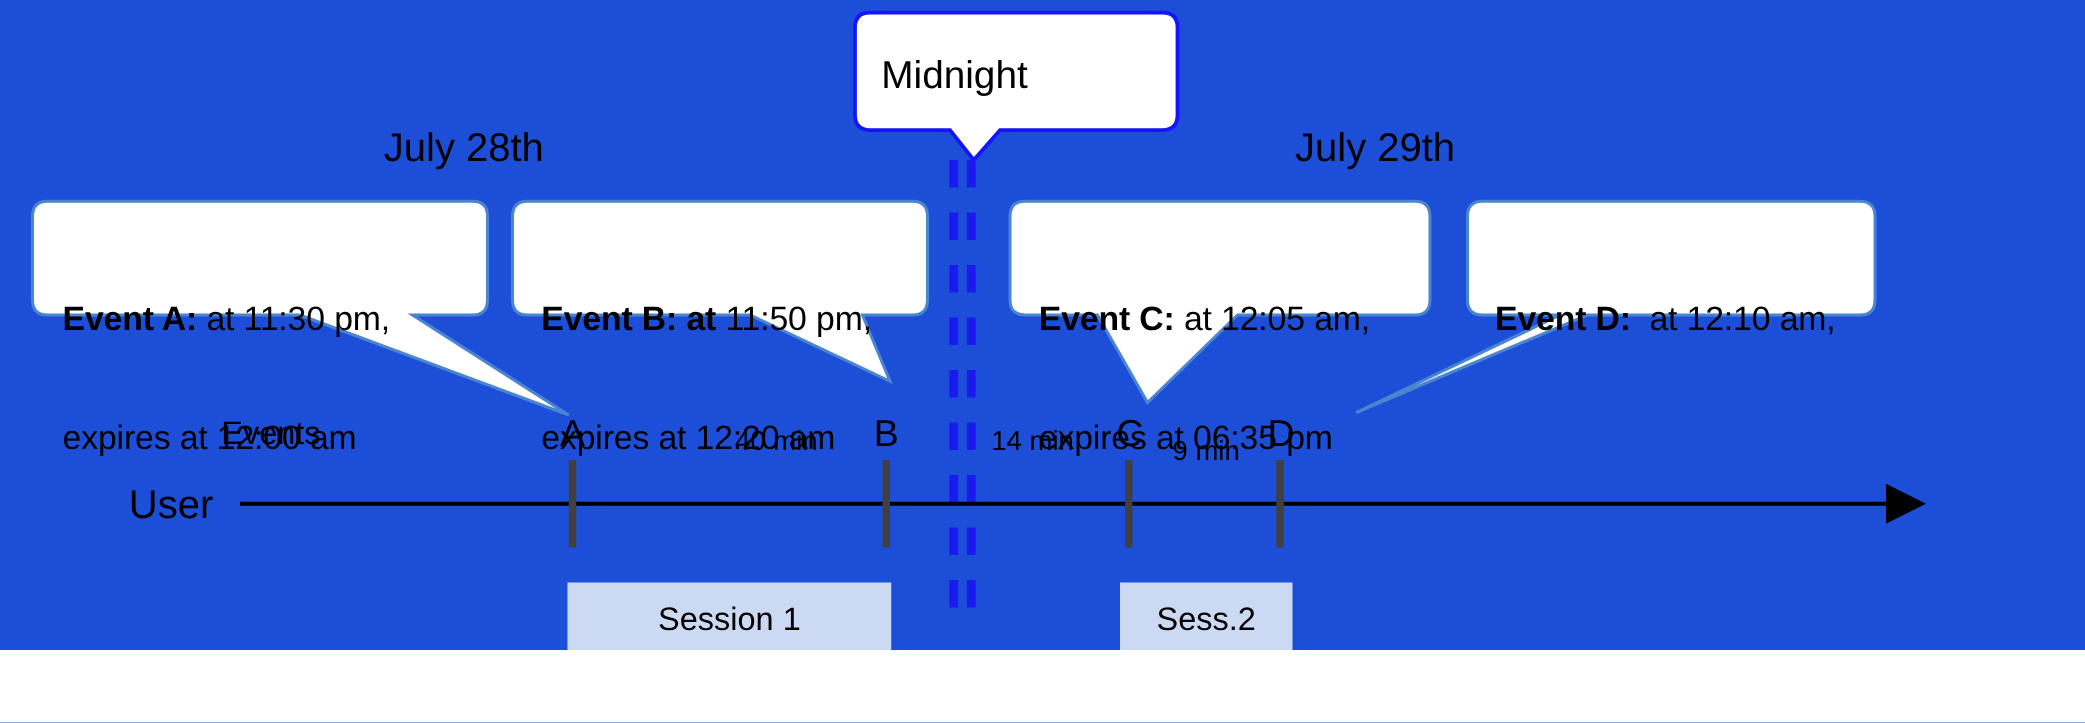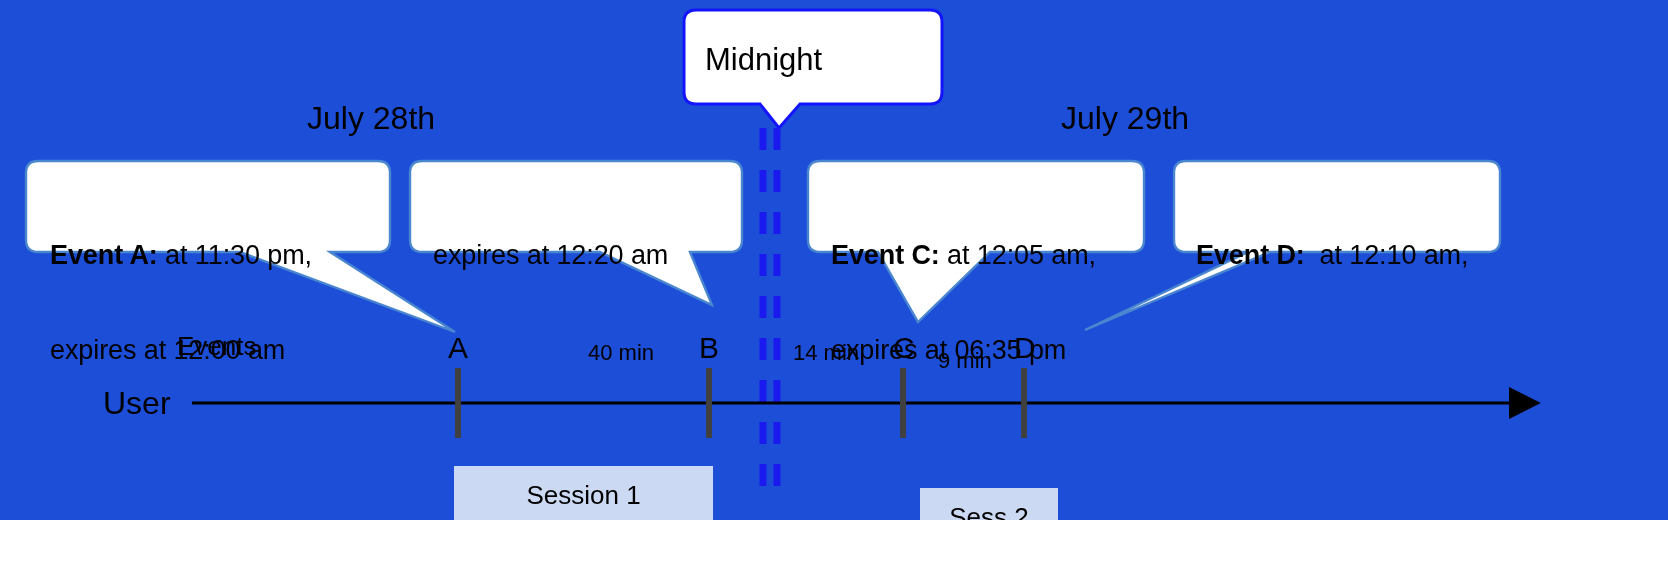--- a/index.html
+++ b/index.html
@@ -116,28 +116,29 @@
 
     <line x1="458" y1="368" x2="458" y2="438" stroke="#404040" stroke-width="6"></line>
     <line x1="709" y1="368" x2="709" y2="438" stroke="#404040" stroke-width="6"></line>
     <line x1="903" y1="368" x2="903" y2="438" stroke="#404040" stroke-width="6"></line>
     <line x1="1024" y1="368" x2="1024" y2="438" stroke="#404040" stroke-width="6"></line>
   </svg>
 
   <div class="txt midnight-label" style="left:705px; top:42px;">Midnight</div>
 
   <div class="txt date-label" style="left:307px; top:100px;">July 28th</div>
-  <div class="txt date-label" style="left:1061px; top:100px;text-align:center;">July 29th</div>
+  <div class="txt date-label" style="left:1036px; top:100px;text-align:center;">July 29th</div>
 
   <div class="txt callout-text" style="left:50px; top:176px;">
     <div><b>Event A:</b><span> at 11:30 pm,</span></div>
     <div>expires at 12:00 am</div>
   </div>
 
   <div class="txt callout-text" style="left:433px; top:176px;">
+    <div><b>Event B: at</b><span> 11:50 pm,</span></div>
     <div>expires at 12:20 am</div>
   </div>
 
   <div class="txt callout-text" style="left:831px; top:176px;">
     <div><b>Event C:</b><span> at 12:05 am,</span></div>
     <div>expires at 06:35 pm</div>
   </div>
 
   <div class="txt callout-text" style="left:1196px; top:176px;">
     <div><b>Event D:</b><span>  at 12:10 am,</span></div>
@@ -151,17 +152,17 @@
   <div class="txt event-marker-label" style="left:893px; top:330px;">C</div>
   <div class="txt event-marker-label" style="left:1014px; top:330px;">D</div>
 
   <div class="txt interval-label" style="left:588px; top:340px;">40 min</div>
   <div class="txt interval-label" style="left:793px; top:340px;">14 min</div>
   <div class="txt interval-label" style="left:938px; top:348px;">9 min</div>
 
   <div class="session-box" style="left:454px; top:466px; width:259px; height:59px;">
     <span class="session-label">Session 1</span>
   </div>
-  <div class="session-box" style="left:896px; top:488px; width:138px; height:59px;margin-left:24px;">
+  <div class="session-box" style="left:896px; top:466px; width:138px; height:59px;">
     <span class="session-label">Sess.2</span>
   </div>
 
 </div>
 
 </body></html>

